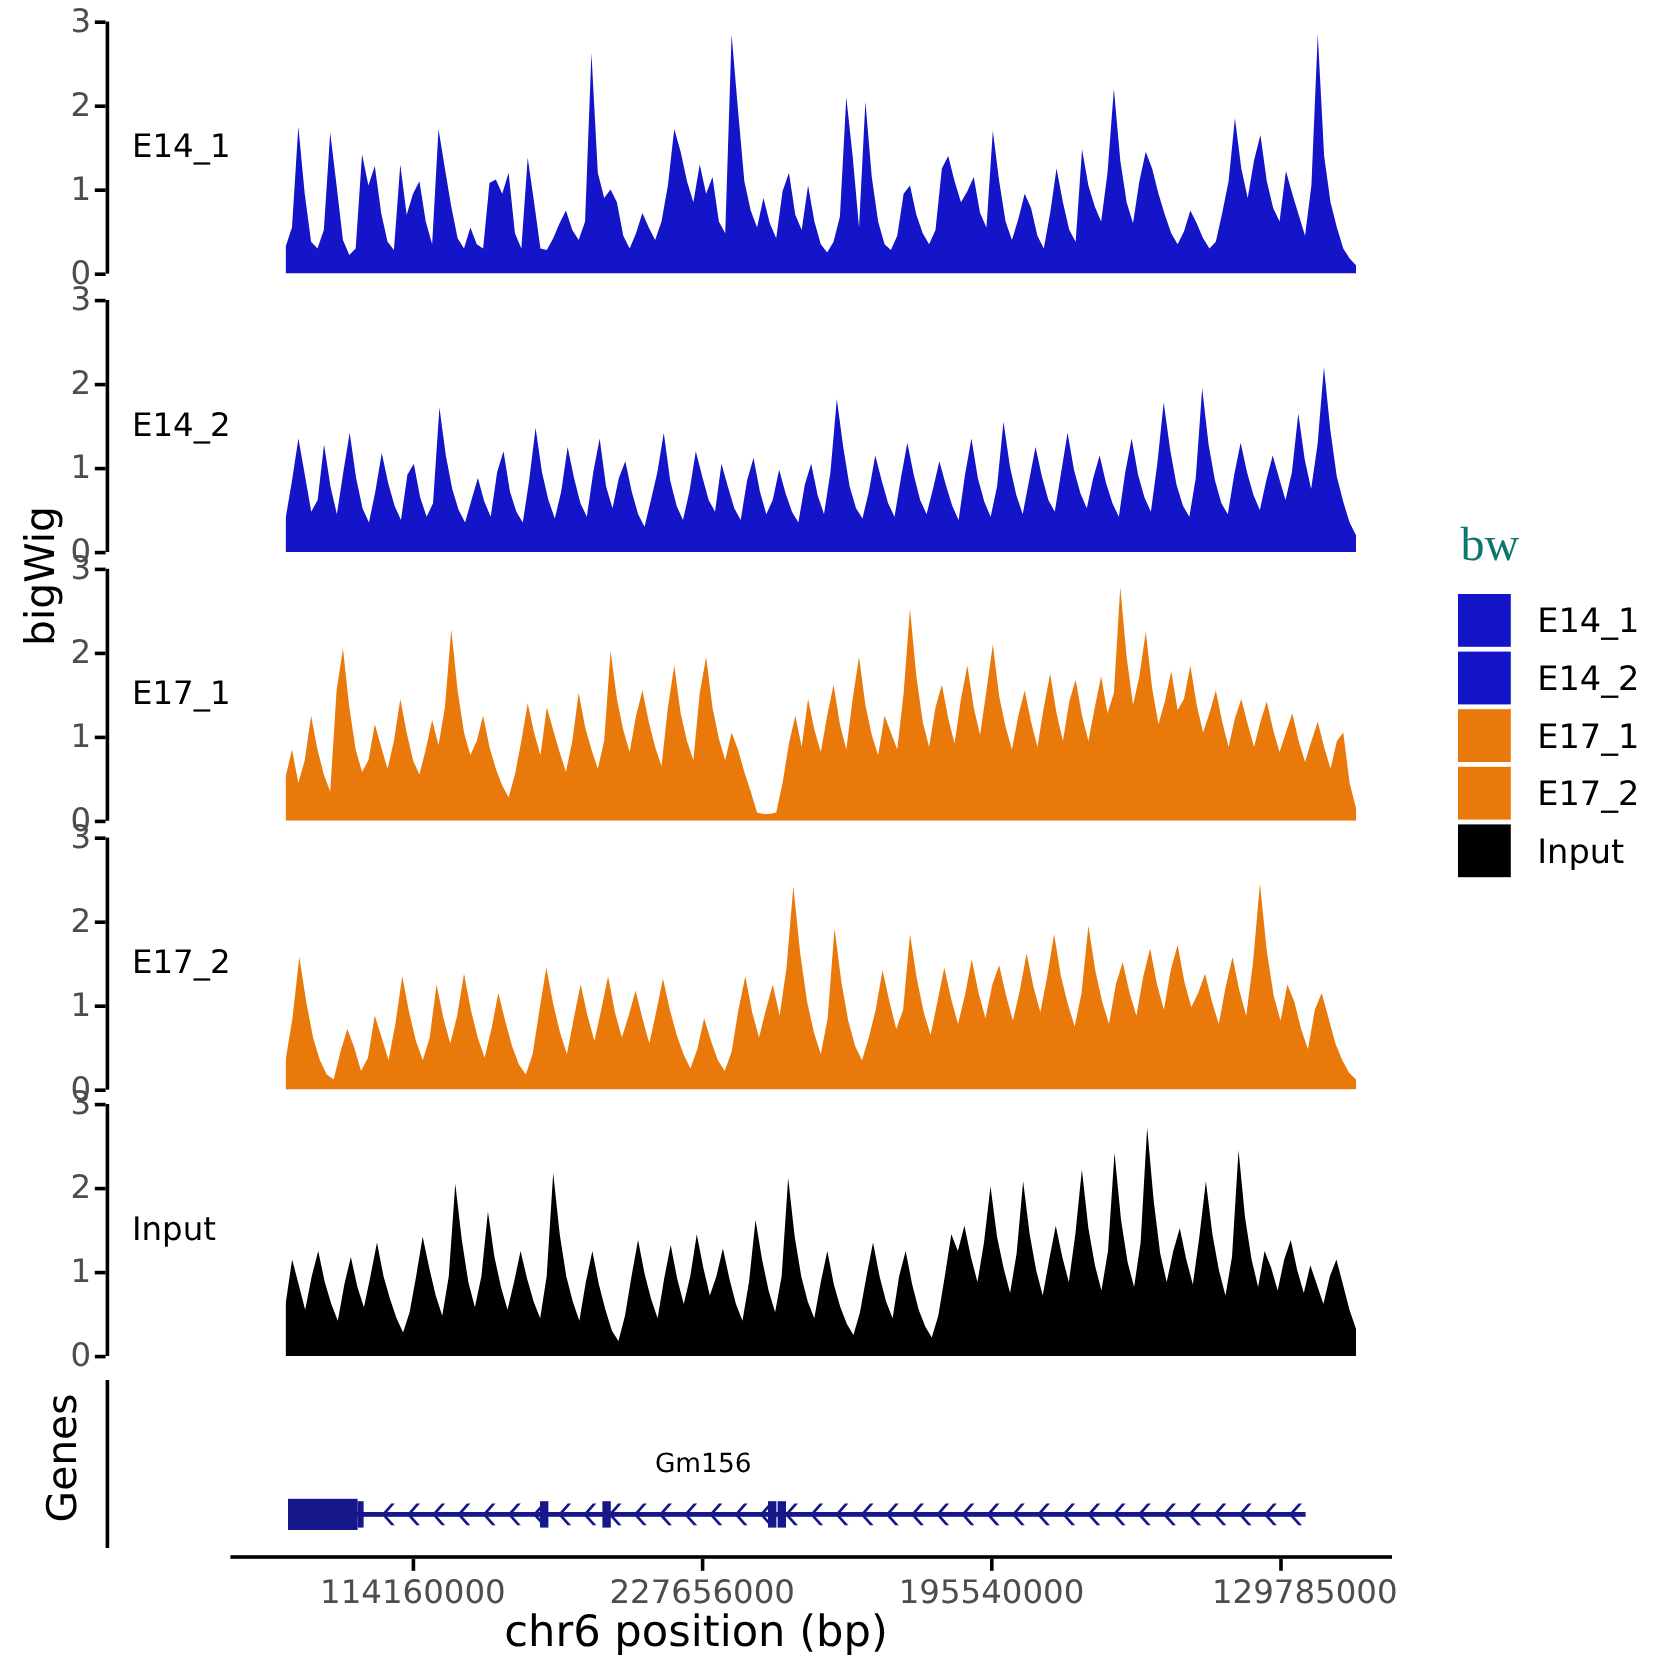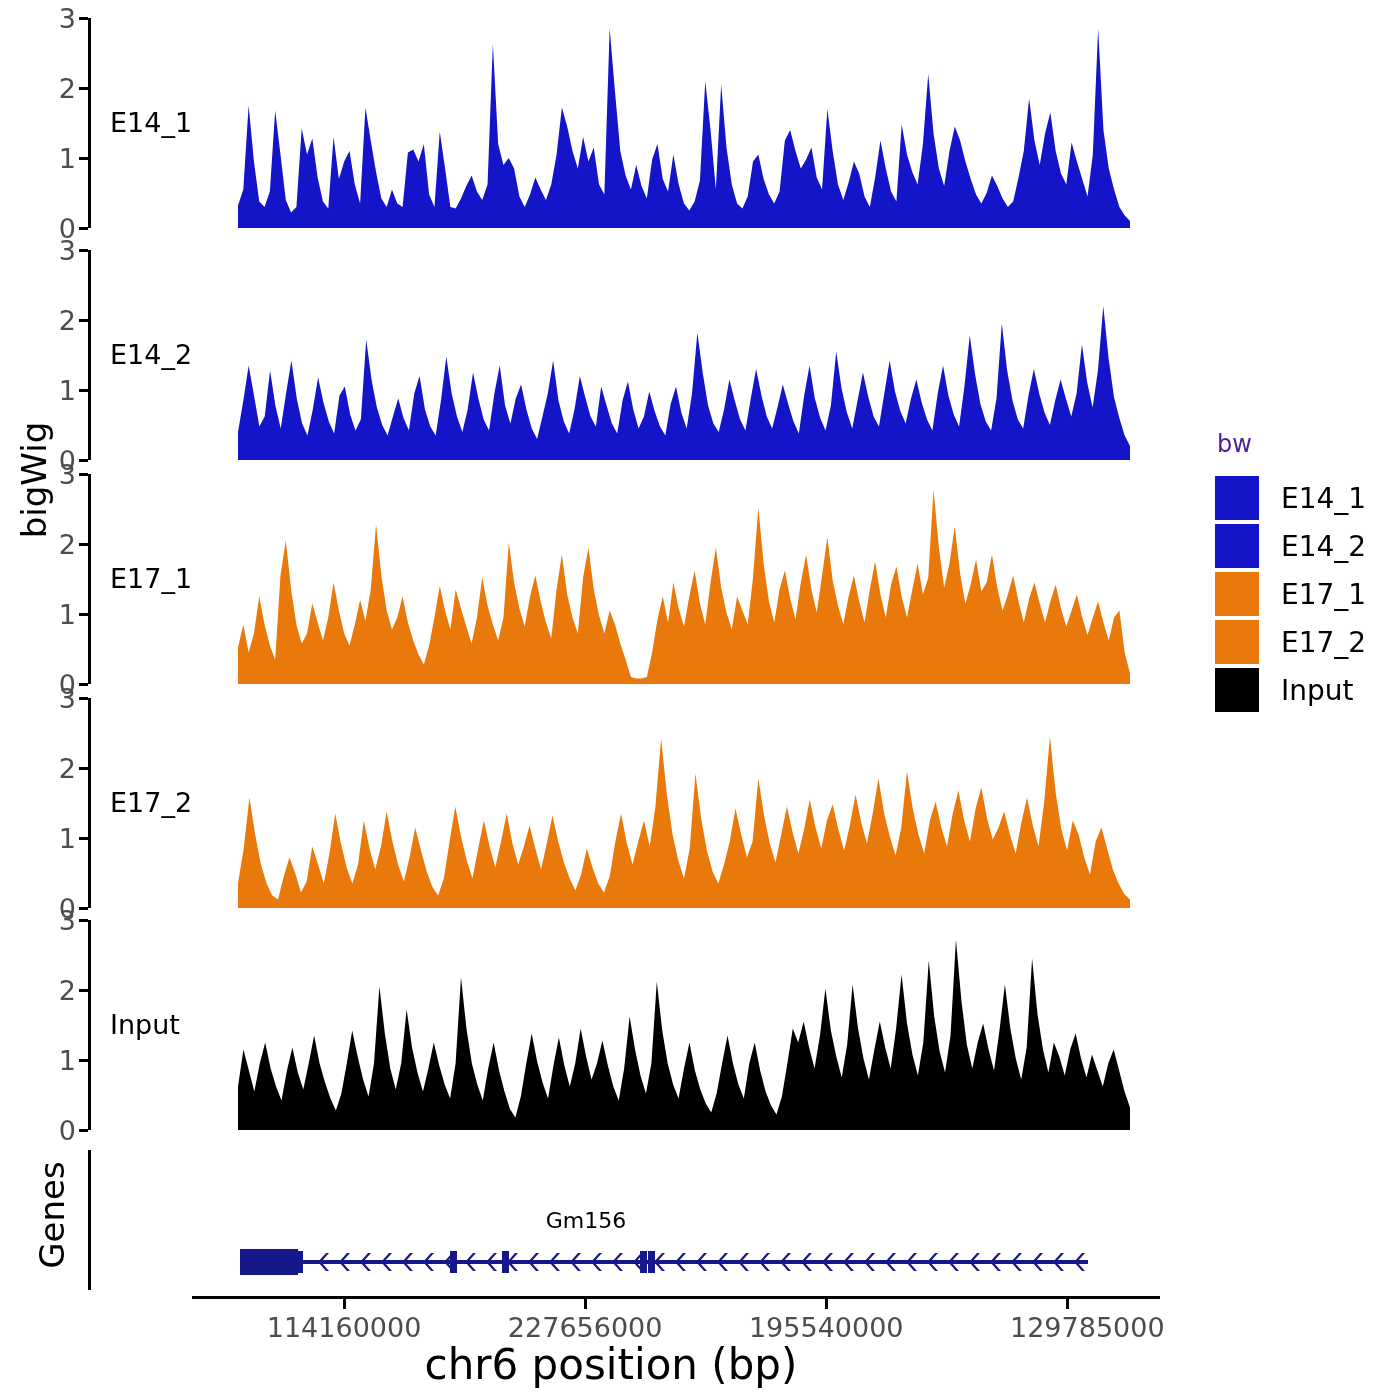--- a/index.html
+++ b/index.html
@@ -30,24 +30,24 @@
 
   .genespanel{position:absolute;left:88px;}
   .genelabel{position:absolute;font-size:22px;color:#000;white-space:nowrap;
     transform:translateX(-50%);}
 
   .xaxis{position:absolute;left:192px;top:1296px;width:968px;height:3px;background:#000;}
   .xtick{position:absolute;top:3px;width:3px;height:10px;background:#000;}
   .xticklab{position:absolute;top:16px;font-size:27px;color:#4d4d4d;
     white-space:nowrap;transform:translateX(-50%);}
   .xlabel{position:absolute;left:0;top:1340px;width:1160px;text-align:center;
-    font-size:42px;color:#000;padding-left:31px;}
+    font-size:36px;color:#000;}
 
   .legend{position:absolute;left:1215px;top:430px;}
-  .legend-title{font-size:24px;color:#4c1d95;margin-bottom:16px;margin-left:2px;}
+  .legend-title{font-size:40px;color:#0f766e;margin-bottom:16px;margin-left:2px;font-family:Liberation Serif, serif;}
   .legend-row{display:flex;align-items:center;height:48px;}
   .legend-key{width:44px;height:44px;flex:0 0 44px;}
   .legend-text{margin-left:22px;font-size:28px;color:#000;white-space:nowrap;}
 </style>
 </head>
 <body>
 
 <div id="root">
 
   <div class="ylab-bigwig">bigWig</div>

